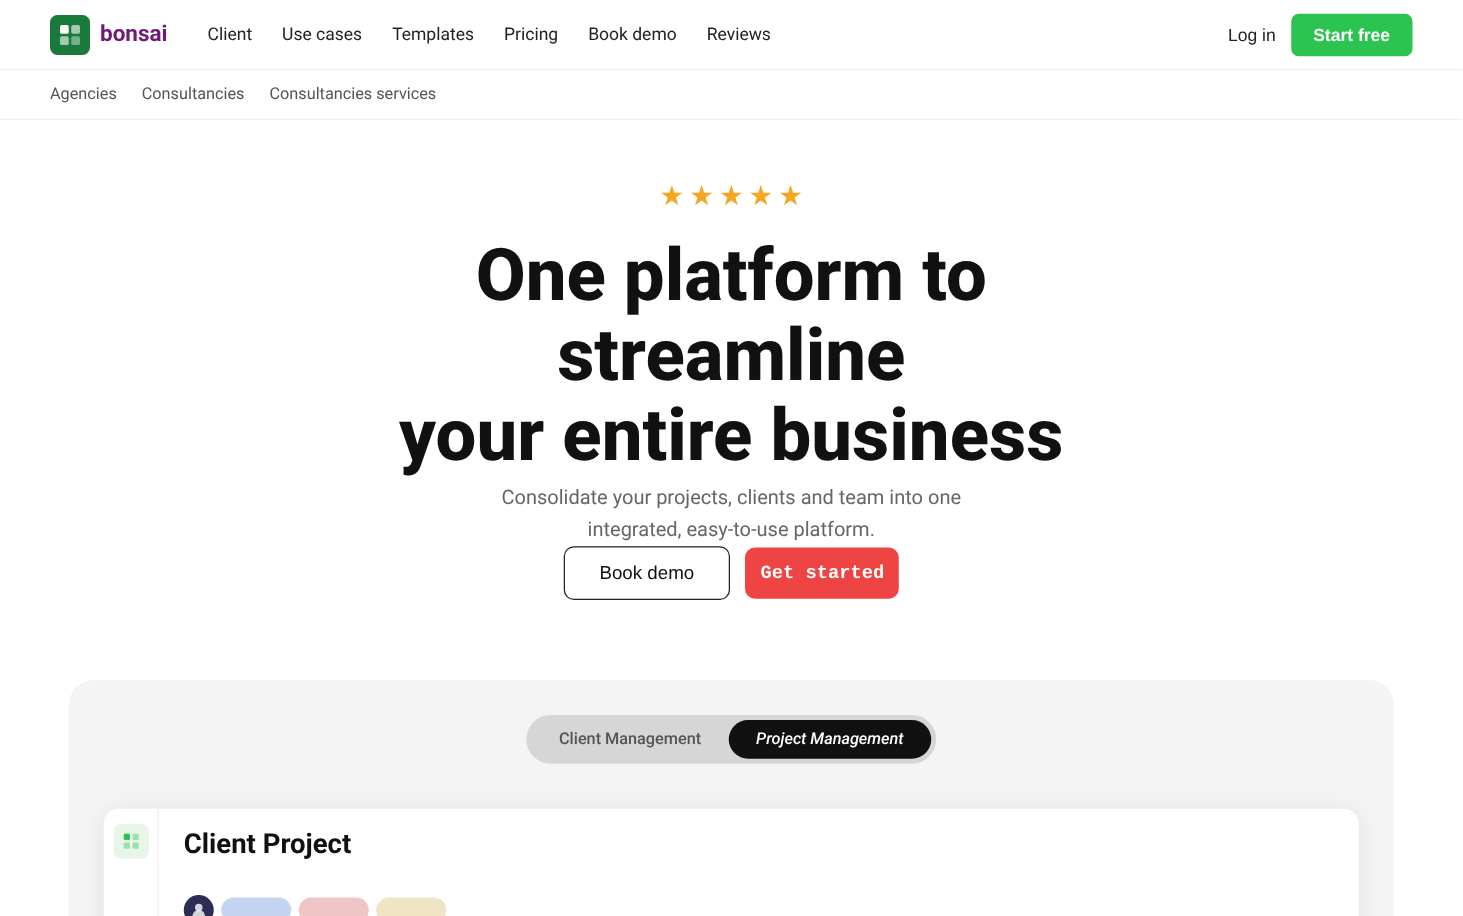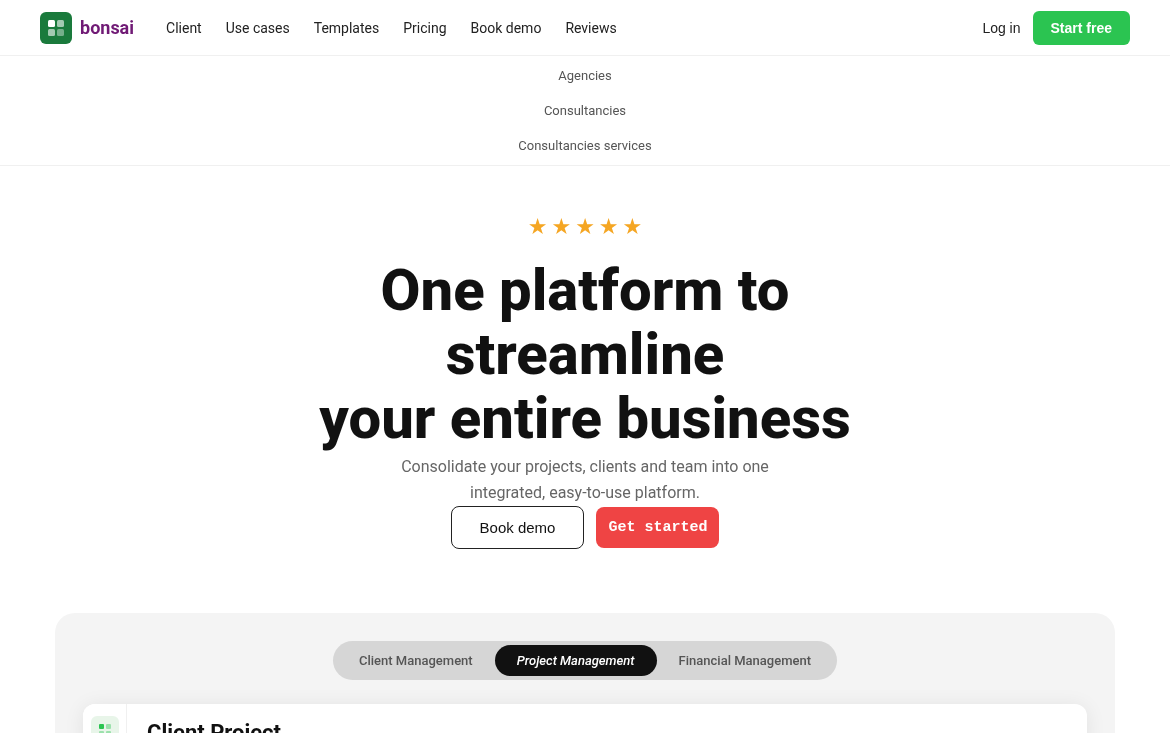--- a/index.html
+++ b/index.html
@@ -24,21 +24,21 @@
     .navbar-right { display: flex; align-items: center; gap: 12px; }
     .btn-login { font-size: 14px; color: #222; background: none; border: none; cursor: pointer; font-weight: 500; }
     .btn-start {
       background: #2bc451; color: #fff; border: none; border-radius: 6px;
       padding: 9px 18px; font-size: 14px; font-weight: 600; cursor: pointer;
     }
 
     
     .submenu-bar {
       display: flex; align-items: center; gap: 20px;
-      padding: 12px 40px; border-bottom: 1px solid #f0f0f0; flex-direction: column;
+      padding: 12px 40px; border-bottom: 1px solid #f0f0f0;
     }
     .submenu-item { font-size: 13px; color: #555; cursor: pointer; }
 
     
     .hero {
       display: flex; flex-direction: column; align-items: center;
       padding: 48px 40px 32px;
       text-align: center;
     }
     .stars { display: flex; gap: 4px; margin-bottom: 20px; }
@@ -71,21 +71,21 @@
     }
     .demo-panel {
       background: #f4f4f4; border-radius: 20px;
       width: 100%; max-width: 1060px;
       padding: 28px 28px 0;
       overflow: hidden;
     }
     .demo-tabs {
       display: flex; justify-content: center; gap: 0;
       background: #d6d6d6; border-radius: 50px;
-      width: fit-content; margin: 0 auto 24px; padding: 4px;
+      width: fit-content; margin: 0 auto 36px; padding: 4px;
     }
     .demo-tab {
       padding: 8px 22px; border-radius: 50px;
       font-size: 13px; font-weight: 500; cursor: pointer; color: #555;
     }
     .demo-tab.active { background: #111; color: #fff; font-style: italic; }
 
     
     .app-window {
       background: #fff; border-radius: 12px 12px 0 0;
@@ -170,21 +170,20 @@
     <button class="btn-getstarted">Get started</button>
   </div>
 </section>
 
 <div class="demo-panel-wrapper">
   <div class="demo-panel">
 
     <div class="demo-tabs">
       <div class="demo-tab">Client Management</div>
       <div class="demo-tab active">Project Management</div>
-      <div class="demo-tab">Financial Management</div>
     </div>
 
     <div class="app-window">
 
       <div class="app-sidebar">
         <div class="sidebar-icon active">
           <svg width="16" height="16" viewBox="0 0 16 16" fill="none">
               <rect x="2" y="2" width="5" height="5" rx="1" fill="#2bc451"></rect>
               <rect x="9" y="2" width="5" height="5" rx="1" fill="#2bc451" opacity="0.4"></rect>
               <rect x="2" y="9" width="5" height="5" rx="1" fill="#2bc451" opacity="0.4"></rect>

